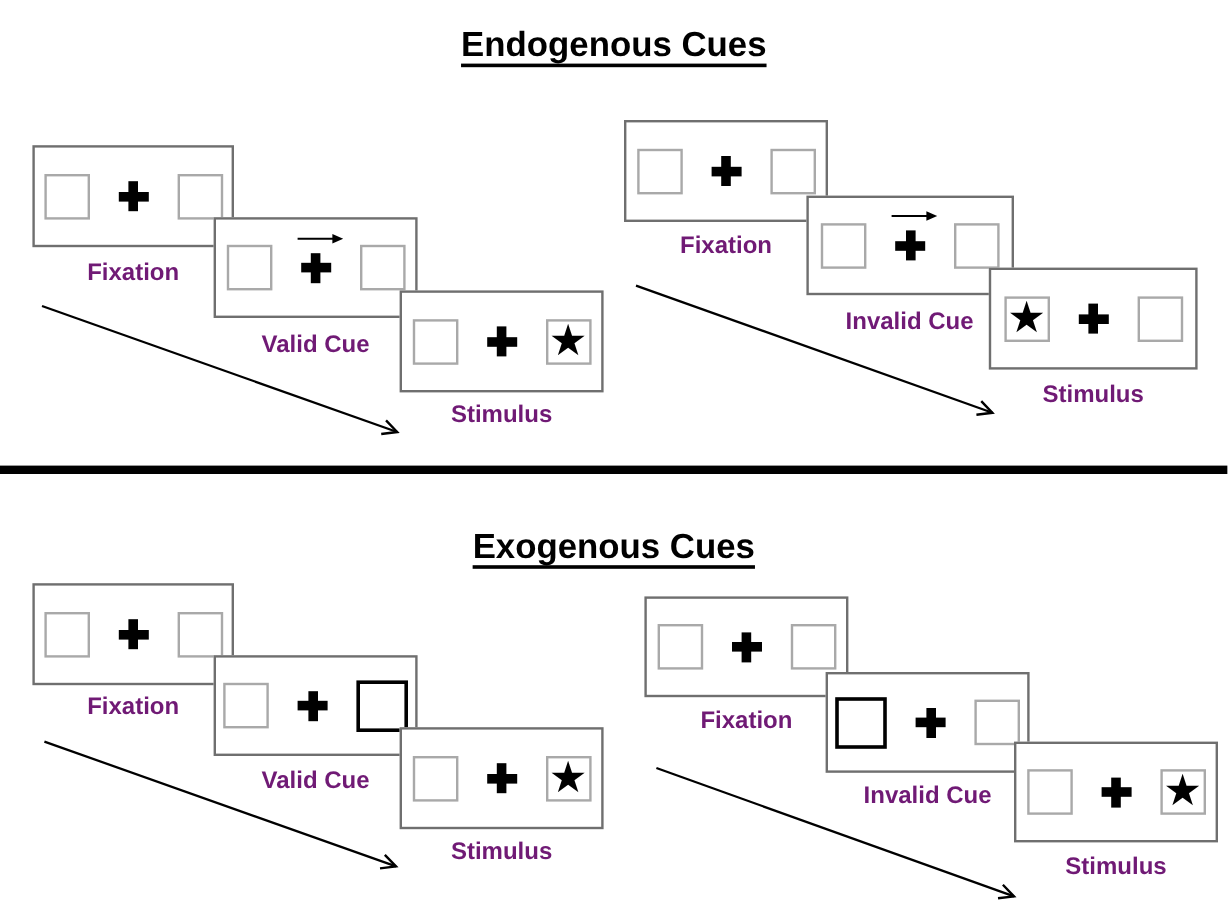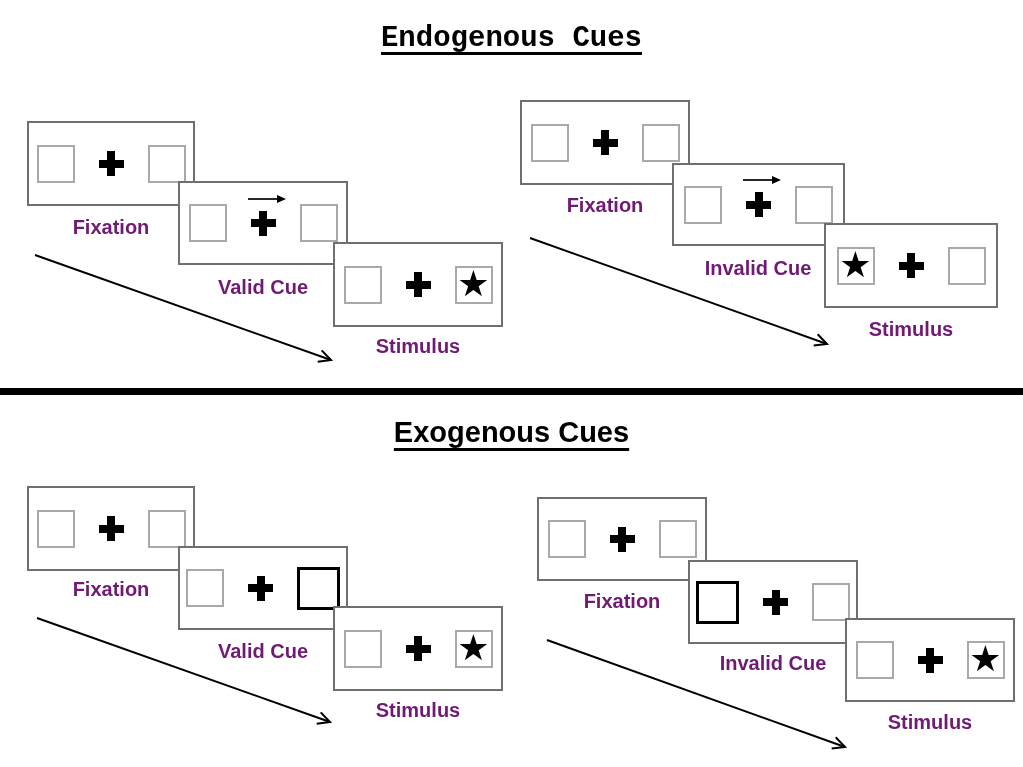--- a/index.html
+++ b/index.html
@@ -21,22 +21,22 @@
     left:0; width:100%;
     text-align:center;
     font-weight:bold;
     font-size:29px;
     color:#000;
     text-decoration:underline;
     text-decoration-thickness:3px;
     text-underline-offset:6px;
     letter-spacing:0px;
   }
-  .t-endo { top:22px;font-family:Liberation Mono, monospace; }
-  .t-exo  { top:416px; }
+  .t-endo { top:22px; }
+  .t-exo  { top:440px; }
 
   
   .divider {
     position:absolute;
     left:0; top:388px;
     width:100%; height:7px;
     background:#000;
   }
 
   

